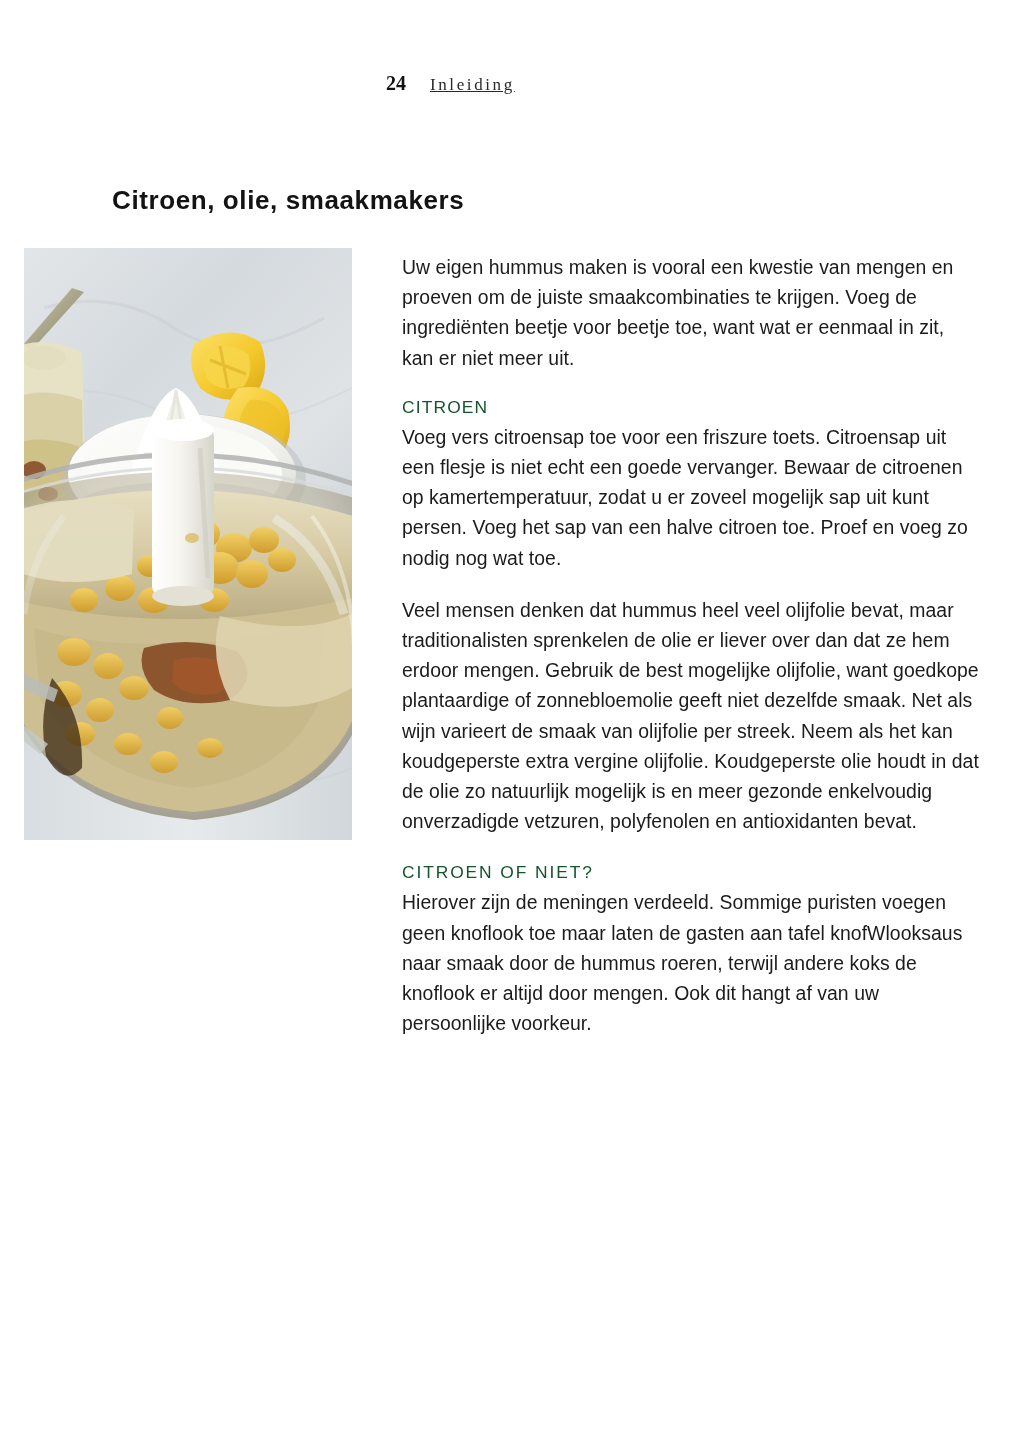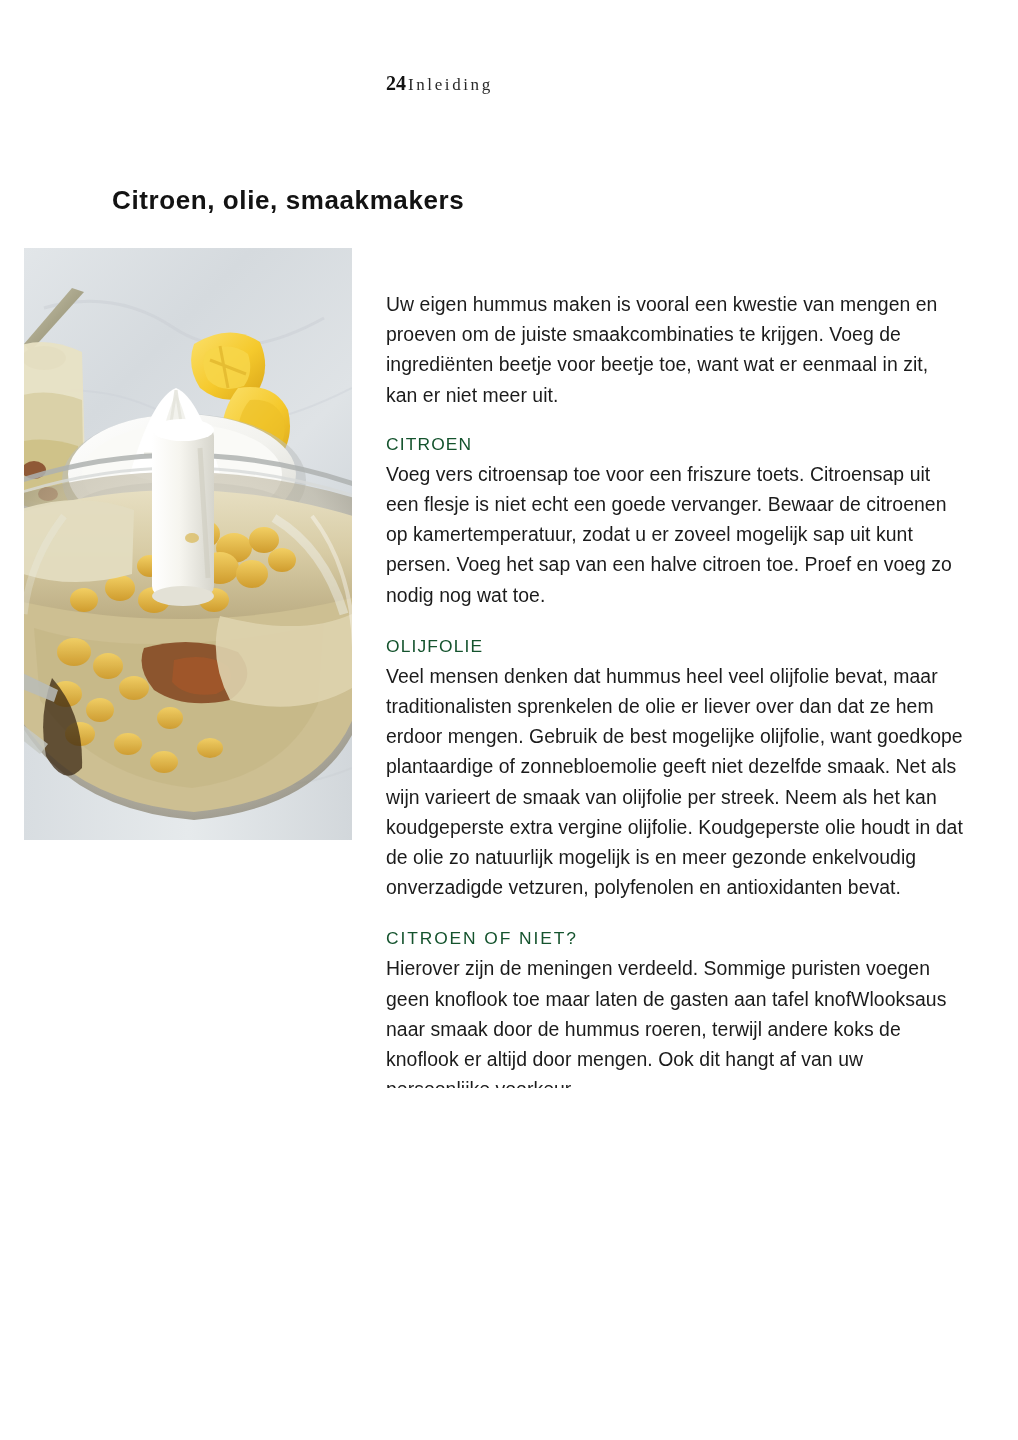--- a/index.html
+++ b/index.html
@@ -59,24 +59,25 @@
     align-items: baseline;
     font-family: "Liberation Serif", serif;
   }
   .running-head .folio {
     font-weight: bold;
     font-size: 20px;
     letter-spacing: 0px;
     color: #121212;
   }
   .running-head .section-name {
-    margin-left: 2px;
+    margin-left: 24px;
     font-size: 17px;
     letter-spacing: 2.6px;
     color: #2a2a2a;
+    text-decoration: underline;
   }
 
   
   .chapter-title {
     position: absolute;
     left: 112px;
     top: 168px;
     font-size: 26px;
     font-weight: bold;
     letter-spacing: 0.6px;
@@ -92,24 +93,23 @@
     width: 328px;
     height: 592px;
     overflow: hidden;
     background: #c9cdd2;
   }
   .photo svg { display: block; width: 100%; height: 100%; }
 
   
   .text-column {
     position: absolute;
-    left: 386px;
+    left: 402px;
     top: 252px;
     width: 578px;
-    margin-top: 37px;
   }
   .body-copy {
     font-size: 19.4px;
     line-height: 30.2px;
     color: #1b1b1b;
     margin: 0;
     letter-spacing: 0.05px;
   }
   .block { margin-bottom: 22px; }
   .block.tight { margin-bottom: 20px; }
@@ -280,21 +280,20 @@
     <div class="block tight">
       <p class="body-copy">Uw eigen hummus maken is vooral een kwestie van mengen en proeven om de juiste smaakcombinaties te krijgen. Voeg de ingrediënten beetje voor beetje toe, want wat er eenmaal in zit, kan er niet meer uit.</p>
     </div>
 
     <div class="block">
       <h2 class="sub-head">CITROEN</h2>
       <p class="body-copy">Voeg vers citroensap toe voor een friszure toets. Citroensap uit een flesje is niet echt een goede vervanger. Bewaar de citroenen op kamertemperatuur, zodat u er zoveel mogelijk sap uit kunt persen. Voeg het sap van een halve citroen toe. Proef en voeg zo nodig nog wat toe.</p>
     </div>
 
     <div class="block">
-      <h2 class="sub-head">OLIJFOLIE</h2>
       <p class="body-copy">Veel mensen denken dat hummus heel veel olijfolie bevat, maar traditionalisten sprenkelen de olie er liever over dan dat ze hem erdoor mengen. Gebruik de best mogelijke olijfolie, want goedkope plantaardige of zonnebloemolie geeft niet dezelfde smaak. Net als wijn varieert de smaak van olijfolie per streek. Neem als het kan koudgeperste extra vergine olijfolie. Koudgeperste olie houdt in dat de olie zo natuurlijk mogelijk is en meer gezonde enkelvoudig onverzadigde vetzuren, polyfenolen en antioxidanten bevat.</p>
     </div>
 
     <div class="block">
     </div>
 
     <div class="block">
       <h2 class="sub-head wide">CITROEN OF NIET?</h2>
       <p class="body-copy">Hierover zijn de meningen verdeeld. Sommige puristen voegen geen knoflook toe maar laten de gasten aan tafel knofWlooksaus naar smaak door de hummus roeren, terwijl andere koks de knoflook er altijd door mengen. Ook dit hangt af van uw persoonlijke voorkeur.</p>
     </div>

